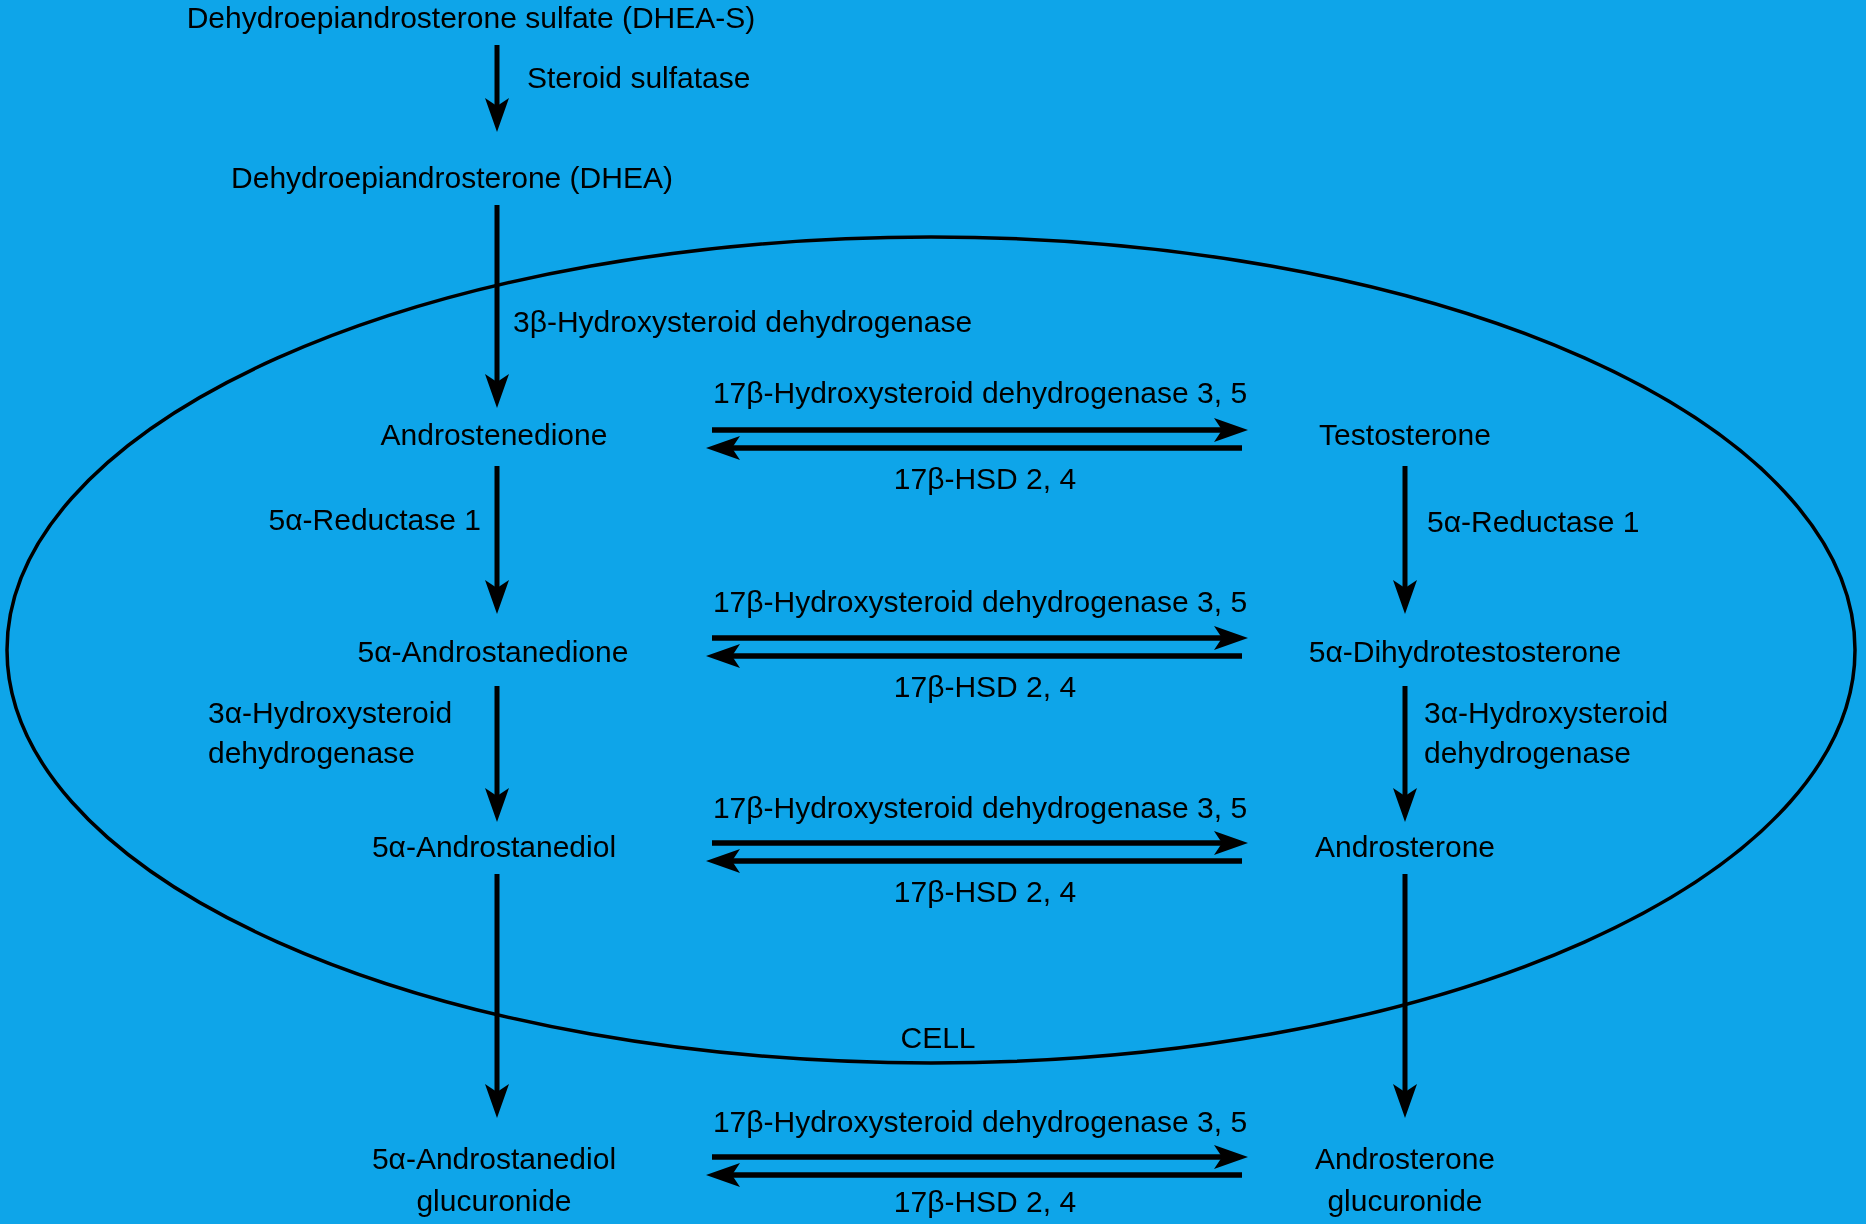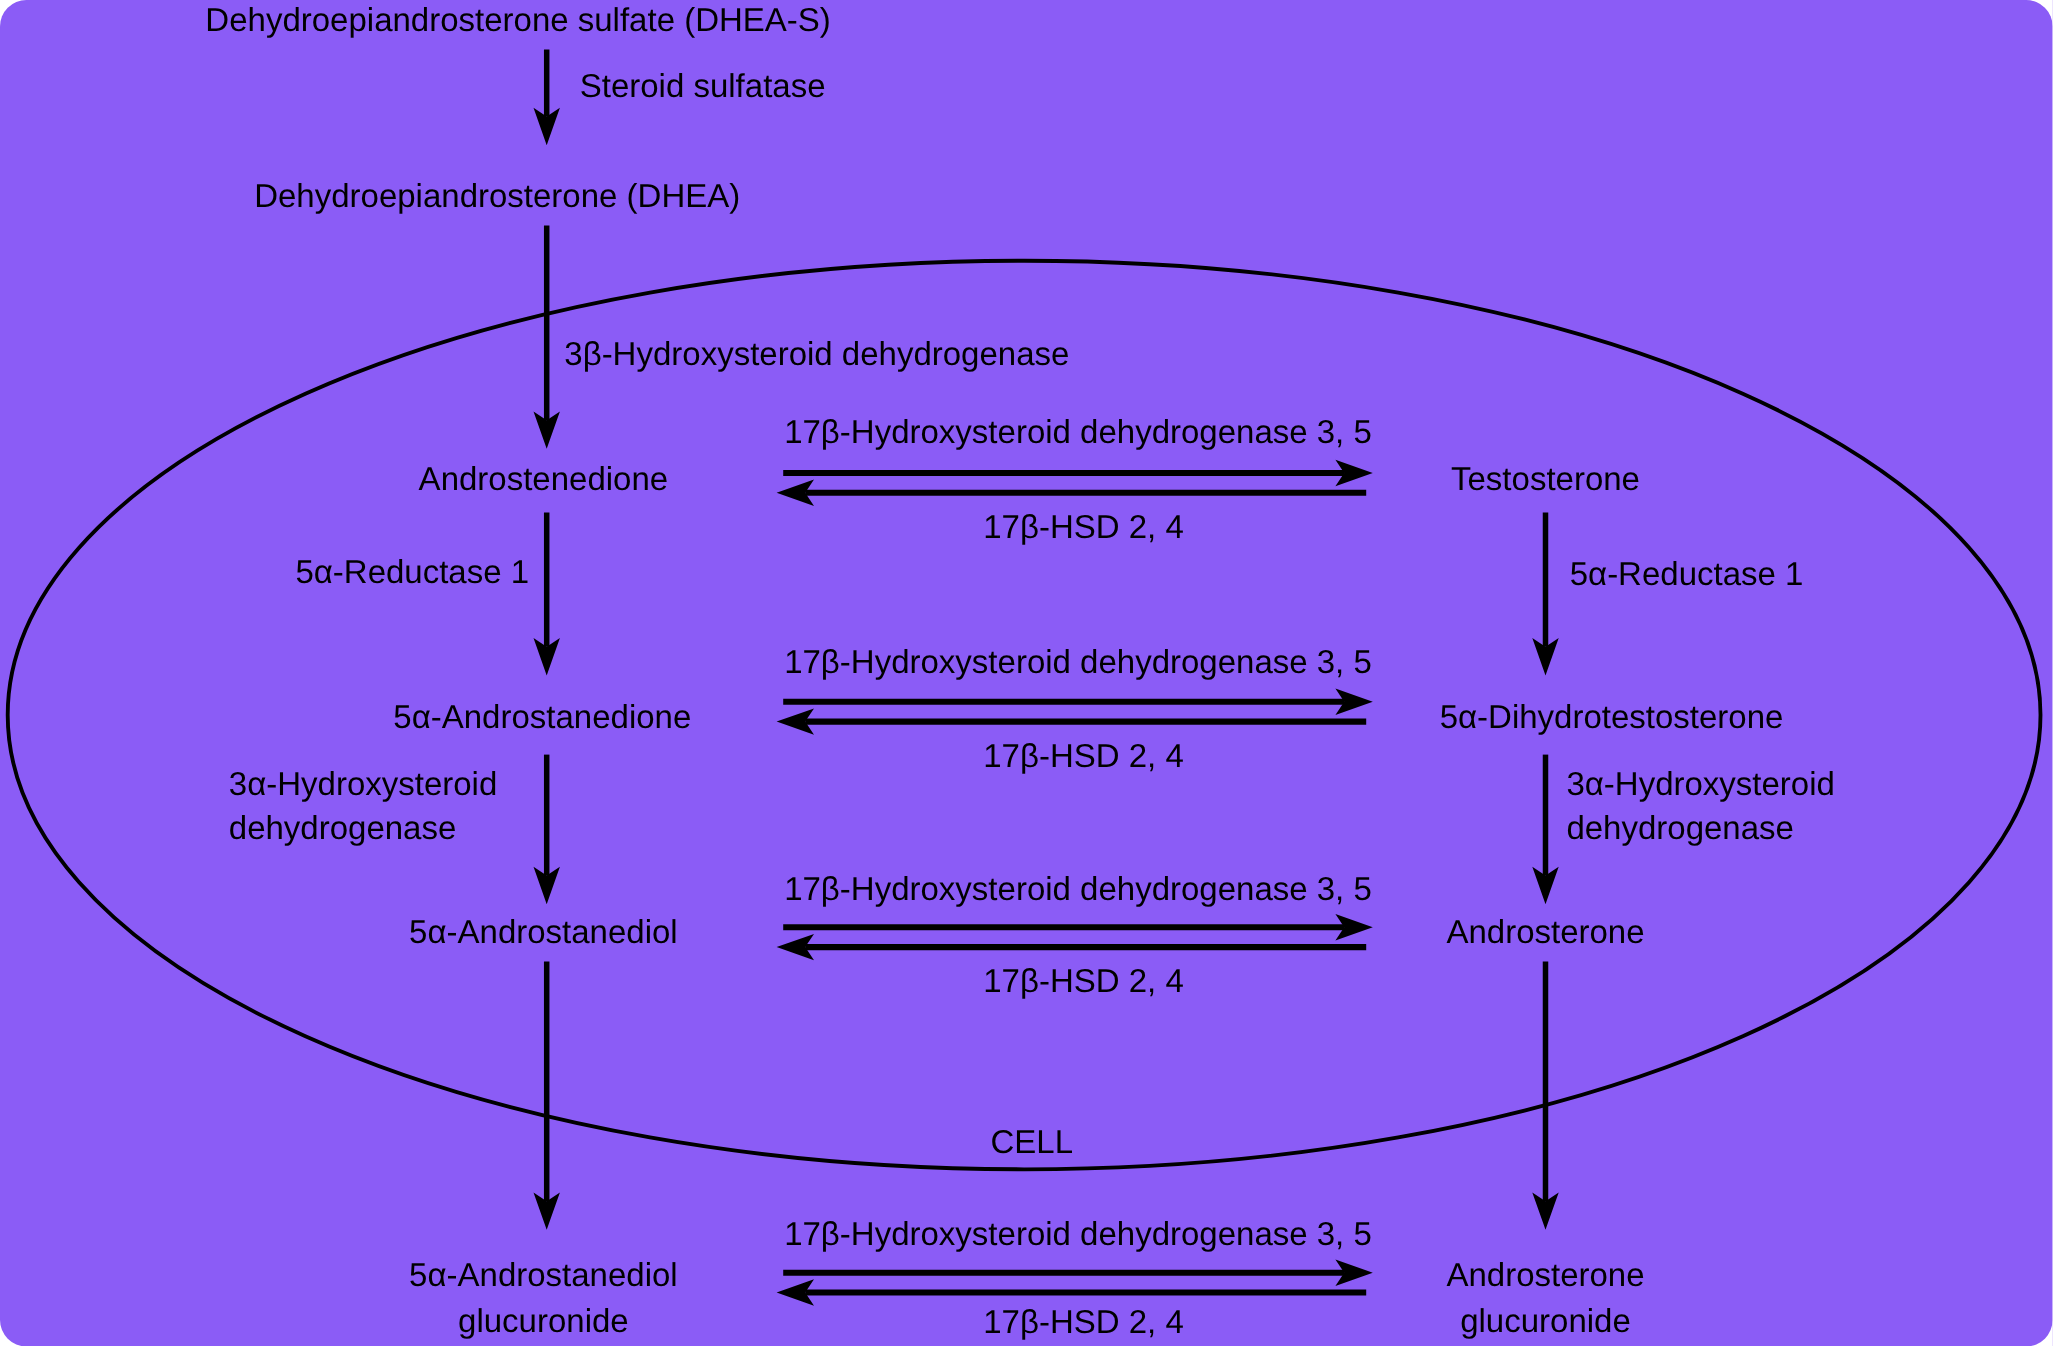--- a/index.html
+++ b/index.html
@@ -1,22 +1,21 @@
 <!DOCTYPE html>
 <html><head>
 <meta charset="utf-8">
 <style>
   html, body { margin: 0; padding: 0; background: #ffffff; }
   .stage {
     position: relative;
     width: 1866px;
     height: 1224px;
-    background: #8b5cf6;
+    background: #0ea5e9;
     font-family: "Liberation Sans", sans-serif;
-    border-radius: 24px;
   }
   svg { position: absolute; inset: 0; }
   text {
     font-family: "Liberation Sans", sans-serif;
     font-size: 30px;
     fill: #000000;
   }
   .stem { stroke: #000000; fill: none; }
   .v-stem { stroke-width: 5; }
   .h-stem { stroke-width: 5.5; }

